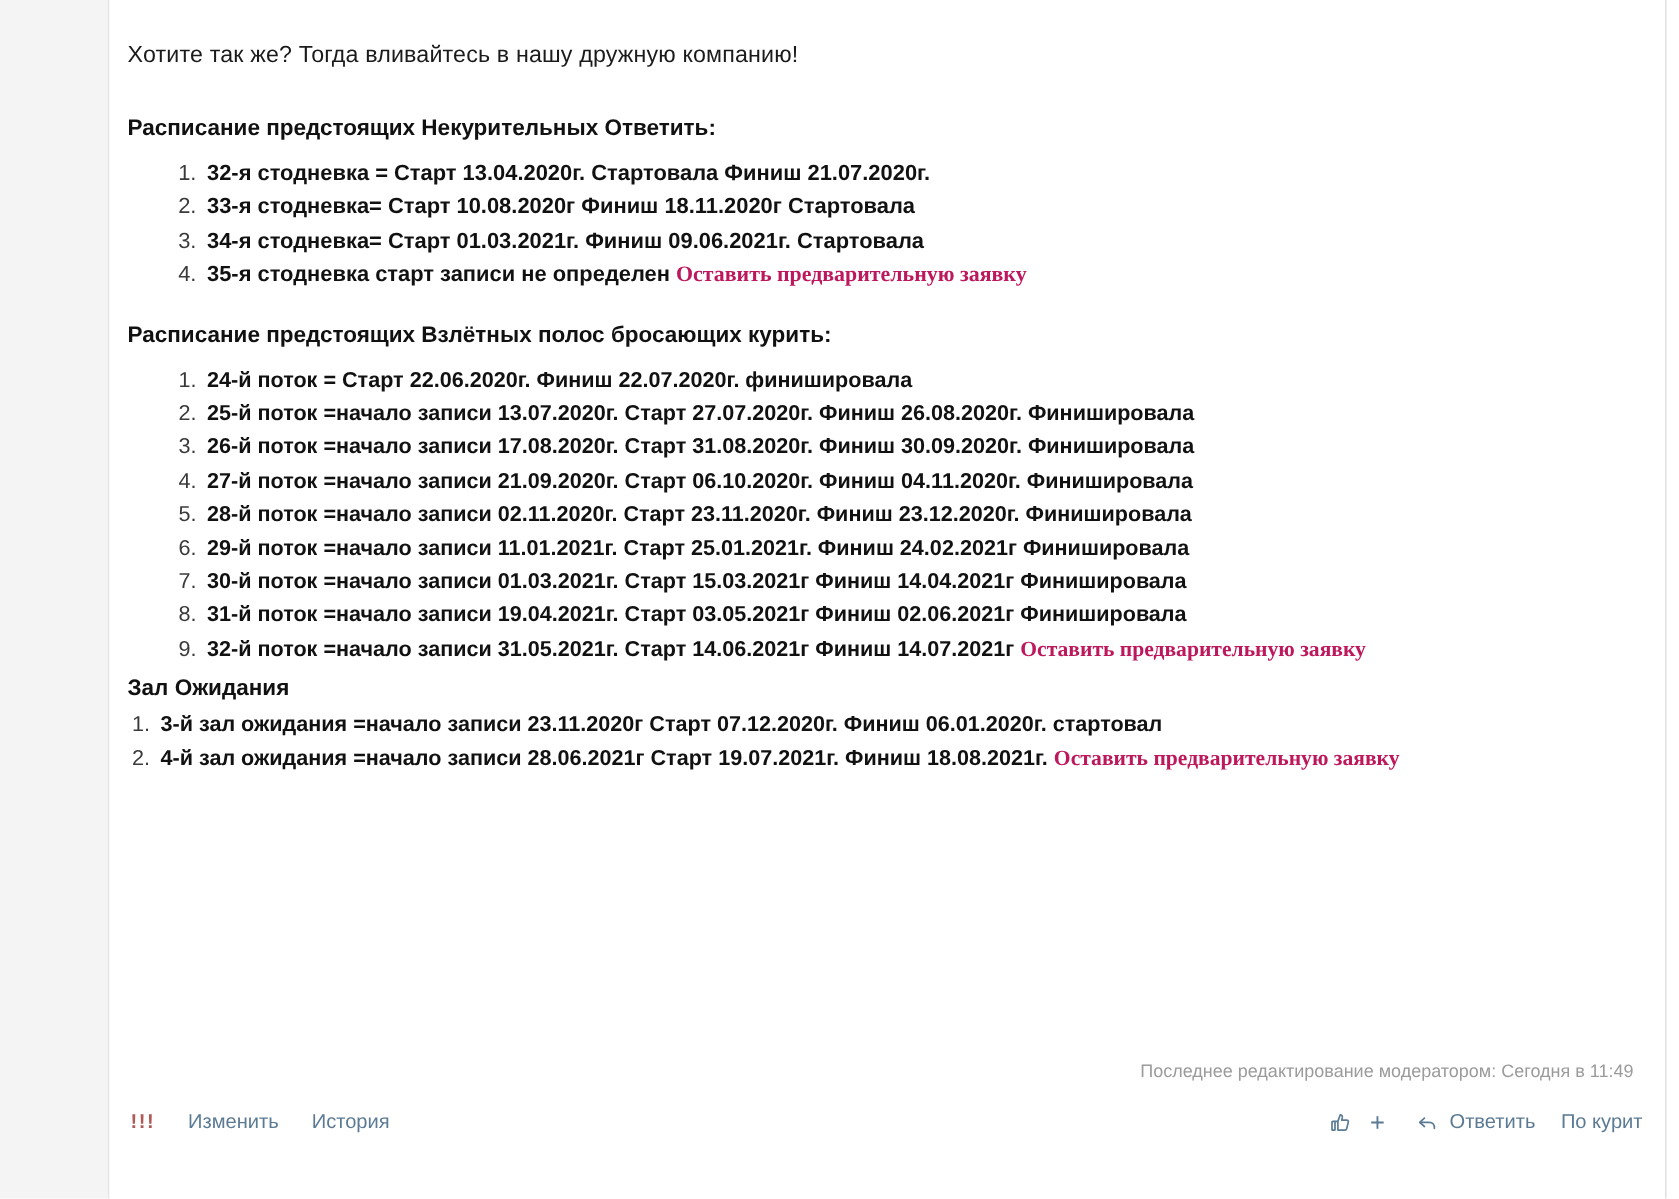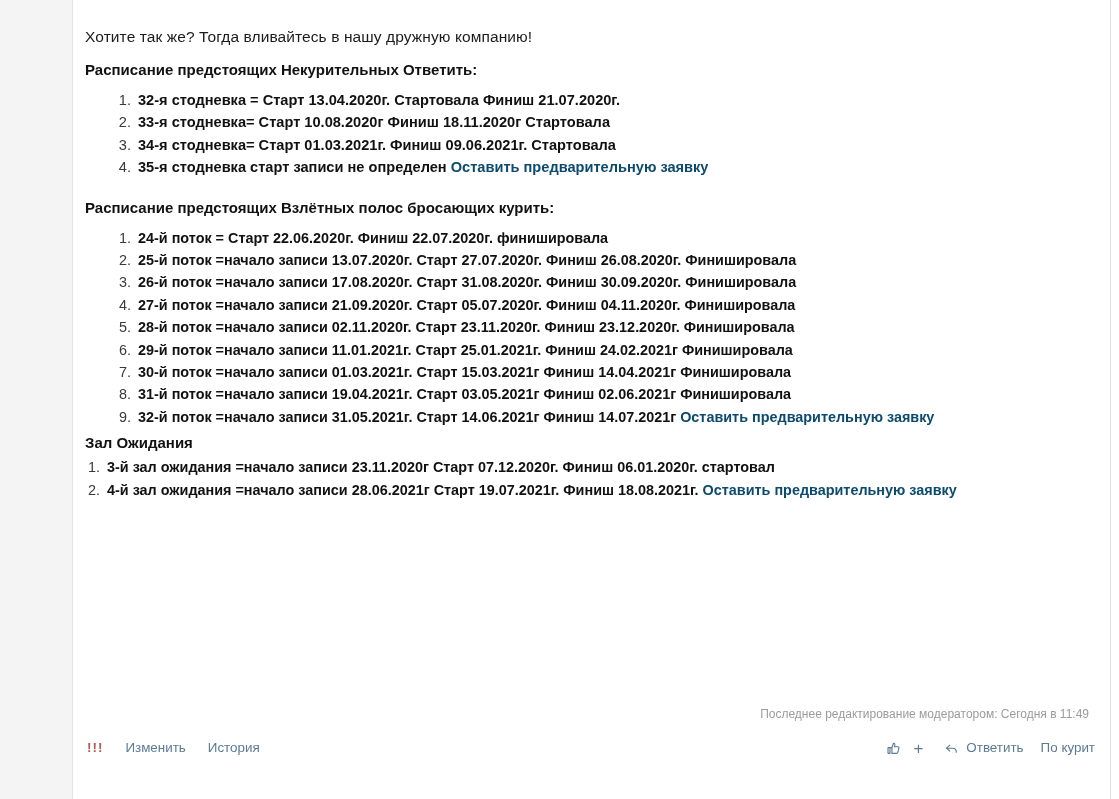--- a/index.html
+++ b/index.html
@@ -31,21 +31,21 @@
     padding:24px 20px 0 12px;
   }
 
   p.para{
     margin:0 0 18px 0;
     font-size:15.5px;
     line-height:25px;
     color:#1b1b1b;
     letter-spacing:0.1px;
   }
-  p.para.second{margin-bottom:10px;}
+  p.para.second{margin-bottom:26px;}
 
   h3.section{
     margin:0 0 8px 0;
     font-size:15px;
     line-height:22px;
     font-weight:bold;
     color:#111111;
   }
   h3.section.tight{margin-bottom:2px;}
 
@@ -68,23 +68,24 @@
     color:#111;
   }
   ol.list li::marker{
     font-weight:normal;
     color:#3a3a3a;
   }
   ol.list.flows li{font-size:14.4px;}
   ol.list.hall li{font-size:14.4px;line-height:23px;}
 
   a.applink{
-    color:#0c4a6e;
+    color:#be185d;
     text-decoration:none;
     font-weight:bold;
+    font-family:Liberation Serif, serif;
   }
 
   .edit-note{
     position:absolute;
     right:30px;top:707px;
     font-size:12px;
     color:#9b9b9b;
     white-space:nowrap;
   }
 
@@ -149,21 +150,21 @@
         <li><span>33-я стодневка= Старт 10.08.2020г Финиш 18.11.2020г Стартовала</span></li>
         <li><span>34-я стодневка= Старт 01.03.2021г. Финиш 09.06.2021г. Стартовала</span></li>
         <li><span>35-я стодневка старт записи не определен </span><a class="applink" href="#">Оставить предварительную заявку</a></li>
       </ol>
 
     <h3 class="section">Расписание предстоящих Взлётных полос бросающих курить:</h3>
     <ol class="list flows" id="list-1">
         <li><span>24-й поток = Старт 22.06.2020г. Финиш 22.07.2020г. финишировала</span></li>
         <li><span>25-й поток =начало записи 13.07.2020г. Старт 27.07.2020г. Финиш 26.08.2020г. Финишировала</span></li>
         <li><span>26-й поток =начало записи 17.08.2020г. Старт 31.08.2020г. Финиш 30.09.2020г. Финишировала</span></li>
-        <li><span>27-й поток =начало записи 21.09.2020г. Старт 05.07.2020г. Финиш 04.11.2020г. Финишировала</span></li>
+        <li><span>27-й поток =начало записи 21.09.2020г. Старт 06.10.2020г. Финиш 04.11.2020г. Финишировала</span></li>
         <li><span>28-й поток =начало записи 02.11.2020г. Старт 23.11.2020г. Финиш 23.12.2020г. Финишировала</span></li>
         <li><span>29-й поток =начало записи 11.01.2021г. Старт 25.01.2021г. Финиш 24.02.2021г Финишировала</span></li>
         <li><span>30-й поток =начало записи 01.03.2021г. Старт 15.03.2021г Финиш 14.04.2021г Финишировала</span></li>
         <li><span>31-й поток =начало записи 19.04.2021г. Старт 03.05.2021г Финиш 02.06.2021г Финишировала</span></li>
         <li><span>32-й поток =начало записи 31.05.2021г. Старт 14.06.2021г Финиш 14.07.2021г </span><a class="applink" href="#">Оставить предварительную заявку</a></li>
       </ol>
 
     <h3 class="section tight">Зал Ожидания</h3>
     <ol class="list hall" id="list-2">
         <li><span>3-й зал ожидания =начало записи 23.11.2020г Старт 07.12.2020г. Финиш 06.01.2020г. стартовал</span></li>

